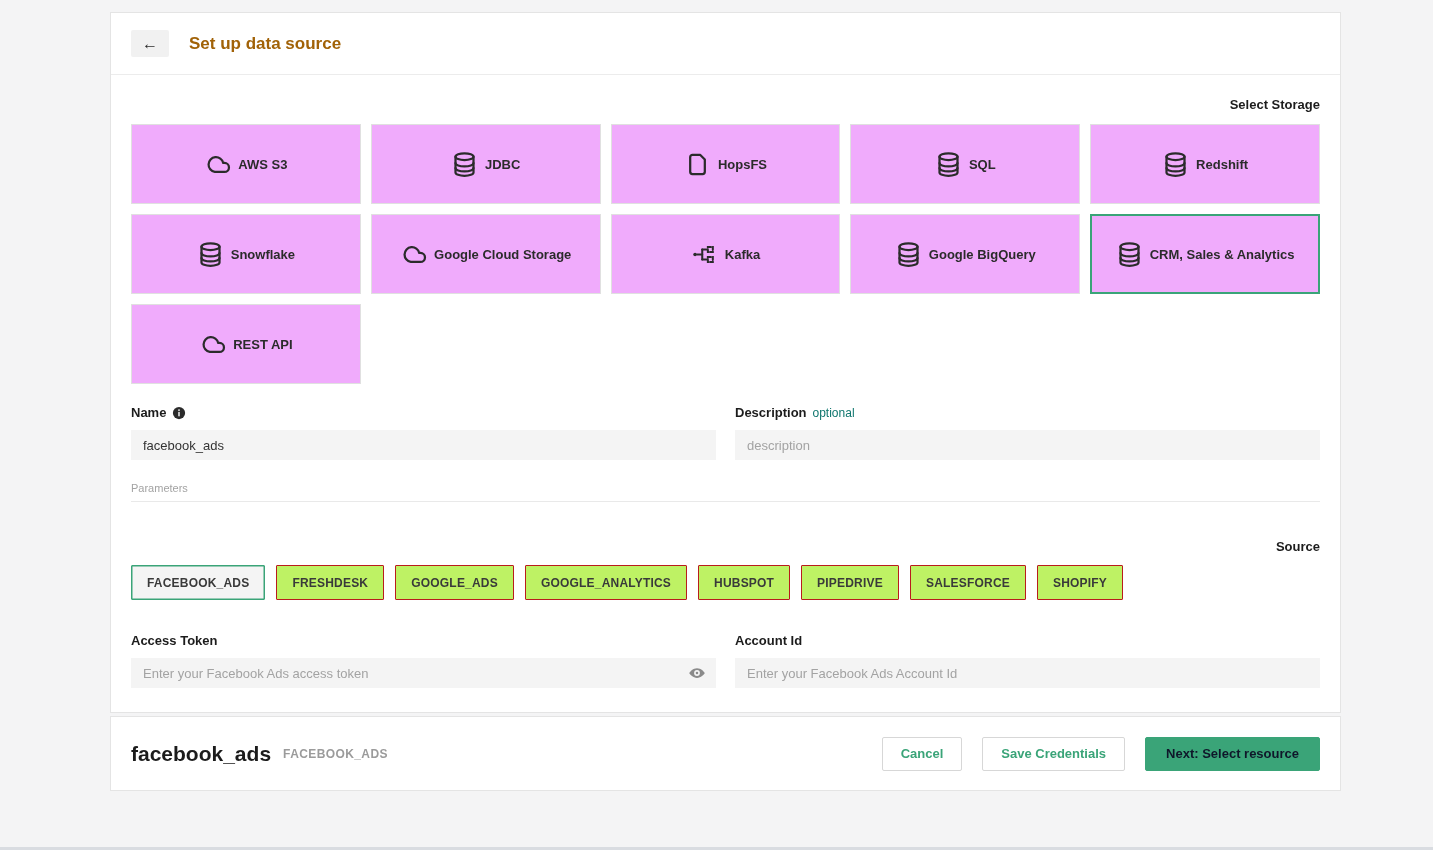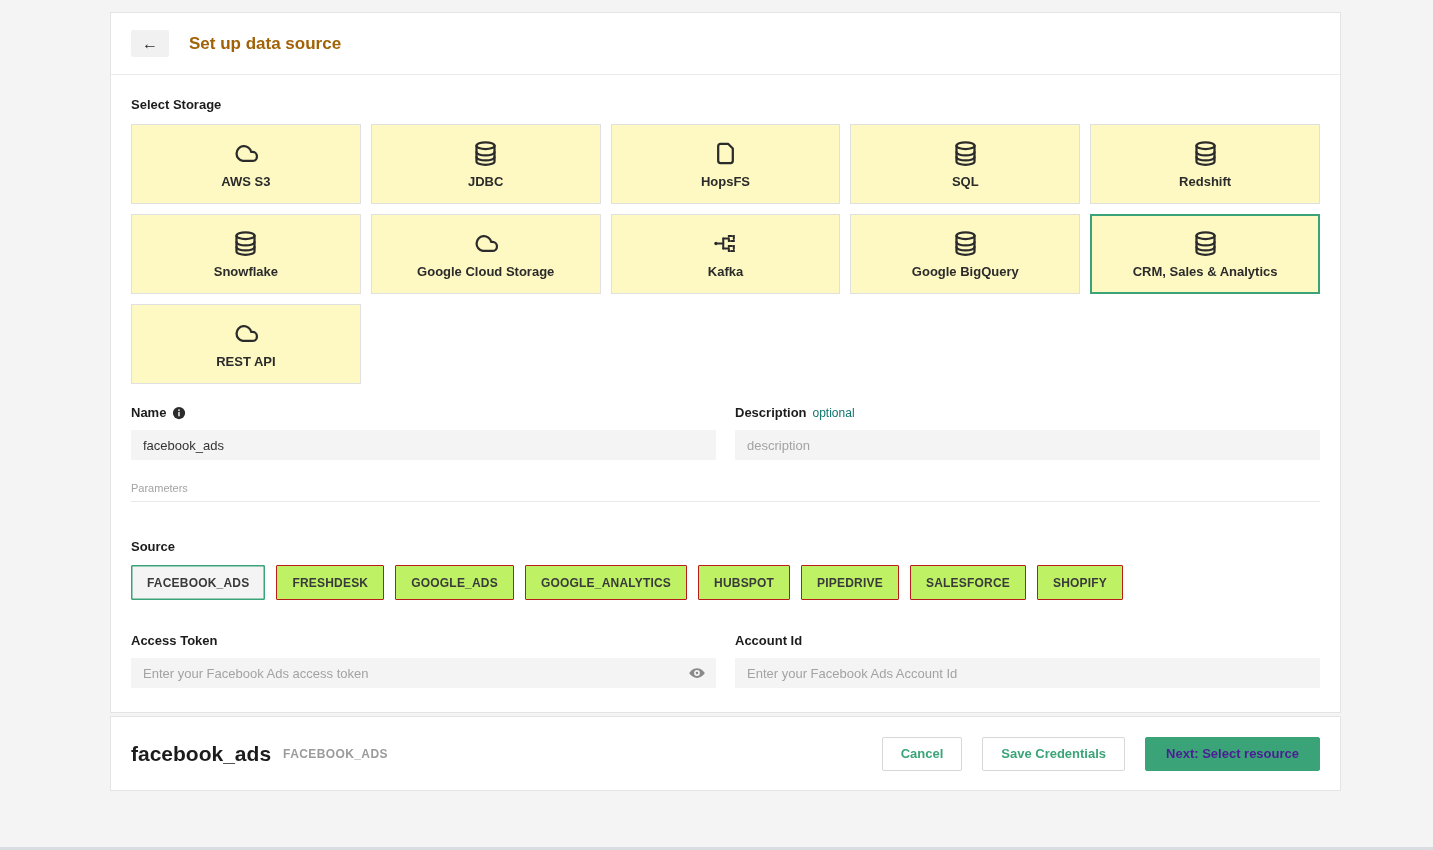--- a/index.html
+++ b/index.html
@@ -3,23 +3,23 @@
 <meta charset="utf-8">
 <style>
   * { margin:0; padding:0; box-sizing:border-box; }
   html,body { width:1433px; height:850px; background:#f4f4f5; font-family:"Liberation Sans", sans-serif; overflow:hidden; }
   .panel { background:#fff; border:1px solid #e4e4e4; }
   .main-panel { position:absolute; left:110px; top:12px; width:1231px; }
   .hdr { height:62px; display:flex; align-items:center; padding:0 20px; border-bottom:1px solid #ececec; }
   .back-btn { width:38px; height:27px; background:#f1f1f1; border:none; border-radius:2px; font-size:16px; color:#2b2b2b; cursor:pointer; line-height:27px; }
   .hdr-title { margin-left:20px; font-size:17px; font-weight:bold; color:#a16207; }
   .content { padding:22px 20px 24px 20px; }
-  .sec-label { font-size:13px; font-weight:bold; color:#1c1c1c; }
+  .sec-label { font-size:13px; font-weight:bold; color:#1c1c1c;text-align:right; }
   .cards { margin-top:12px; display:grid; grid-template-columns:repeat(5, 1fr); gap:10px; }
-  .card { height:80px; background:#fef9c3; border:1px solid #e0e0e0; display:flex; flex-direction:column; align-items:center; justify-content:center; gap:7px; cursor:pointer; }
+  .card { height:80px; background:#f0abfc; border:1px solid #e0e0e0; display:flex; align-items:center; justify-content:center; gap:7px; cursor:pointer; }
   .card.selected { border:1px solid var(--accent); box-shadow:inset 0 0 0 1px var(--accent); }
   .card svg { width:27px; height:27px; color:#2b2b2b; }
   .card-label { font-size:13px; font-weight:bold; color:#2b2b2b; }
   .form-row { display:grid; grid-template-columns:1fr 1fr; column-gap:19px; margin-top:21px; }
   .fld-label { font-size:13px; font-weight:bold; color:#1c1c1c; display:flex; align-items:flex-end; gap:6px; }
   .fld-label .hint { font-size:12px; font-weight:normal; color:#0f766e; }
   .fld-label svg { width:14px; height:14px; }
   .inp-wrap { position:relative; margin-top:10px; }
   .inp { width:100%; height:30px; background:#f4f4f4; border:none; outline:none; padding:0 12px; font-size:13px; color:#333; font-family:"Liberation Sans", sans-serif; }
   .inp::placeholder { color:#a3a3a3; }
@@ -31,21 +31,21 @@
   .src-btns { margin-top:11px; display:flex; gap:11px; }
   .src-btn { height:35px; padding:0 15px; background:#bef264; border:1px solid #b91c1c; border-radius:1px; font-size:12px; font-weight:bold; letter-spacing:.2px; color:#3a3a3a; cursor:pointer; font-family:"Liberation Sans", sans-serif; }
   .src-btn.selected { border:1px solid var(--accent); box-shadow:inset 0 0 0 0.5px var(--accent); background:#f4f4f4; }
   .creds-row { margin-top:33px; }
   .footer-panel { position:absolute; left:110px; top:716px; width:1231px; height:75px; display:flex; align-items:center; padding:0 20px; }
   .ft-title { font-size:21px; font-weight:bold; color:#1c1c1c; }
   .ft-badge { margin-left:12px; font-size:12px; font-weight:bold; color:#9b9b9b; letter-spacing:.4px; }
   .ft-btns { margin-left:auto; display:flex; gap:20px; align-items:center; }
   .btn { height:34px; border-radius:2px; font-size:13px; font-weight:bold; cursor:pointer; font-family:"Liberation Sans", sans-serif; }
   .btn-ghost { background:#fff; border:1px solid #d7d7d7; color:var(--accent); padding:0 18px; }
-  .btn-primary { background:var(--accent); border:1px solid var(--accent); color:#4c1d95; padding:0 20px; }
+  .btn-primary { background:var(--accent); border:1px solid var(--accent); color:#0f172a; padding:0 20px; }
   .bottom-strip { position:absolute; left:0; bottom:0; width:100%; height:3px; background:#d9dce1; }
   .sym-defs { position:absolute; width:0; height:0; overflow:hidden; }
 </style>
 </head>
 <body>
 
 <svg class="sym-defs" xmlns="http://www.w3.org/2000/svg">
   <symbol id="sym-cloud" viewBox="0 0 24 24" fill="none" stroke="currentColor" stroke-width="2" stroke-linecap="round" stroke-linejoin="round">
     <path d="M18.2 10.6h-1.1A6.6 6.6 0 1 0 9.6 18.6h8.6a4 4 0 0 0 0-8z"></path>
   </symbol>

